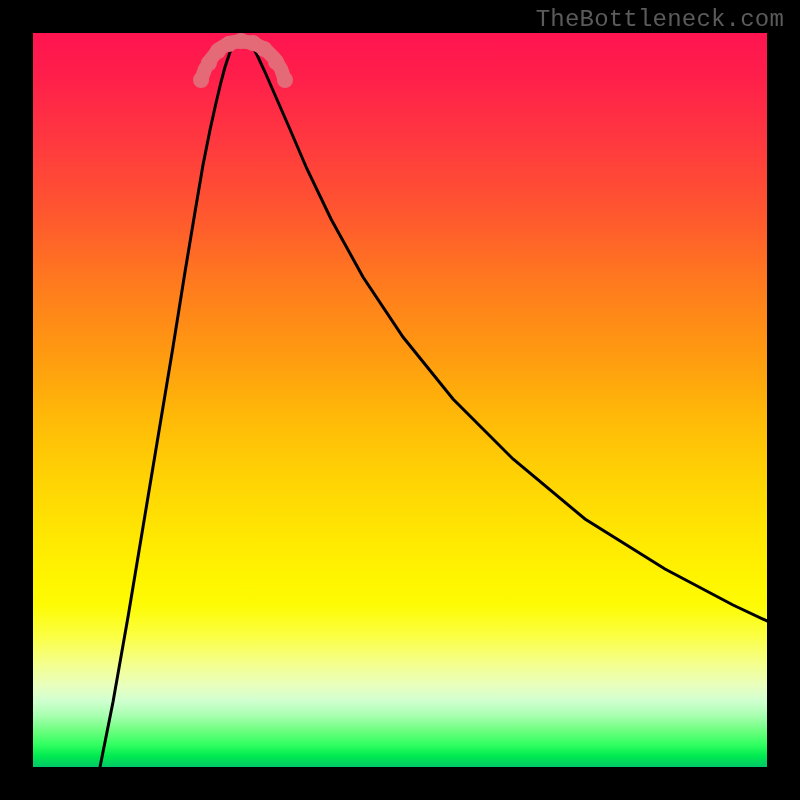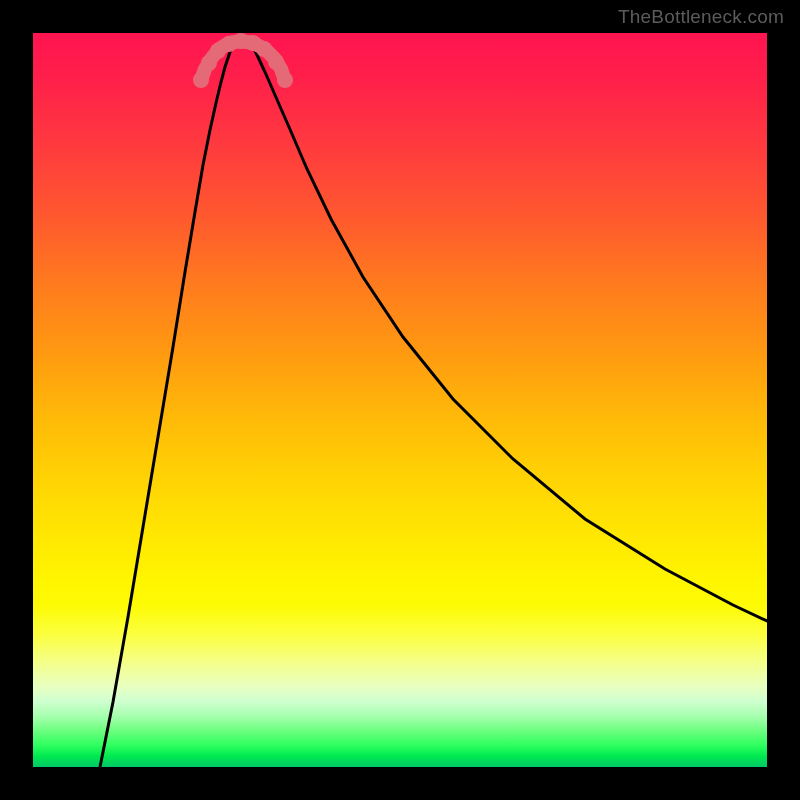--- a/index.html
+++ b/index.html
@@ -62,23 +62,24 @@
     left: 0;
     top: 0;
     width: 734px;
     height: 734px;
   }
   .watermark {
     position: absolute;
     top: 6px;
     right: 16px;
     color: #5b5b5b;
-    font-size: 19px;
+    font-size: 24px;
     letter-spacing: 0.2px;
     user-select: none;
+    font-family: Liberation Mono, monospace;
   }
 </style>
 </head>
 <body>
 
 <div class="frame">
 
   <div class="plot-area">
     <div class="gradient"></div>
 

